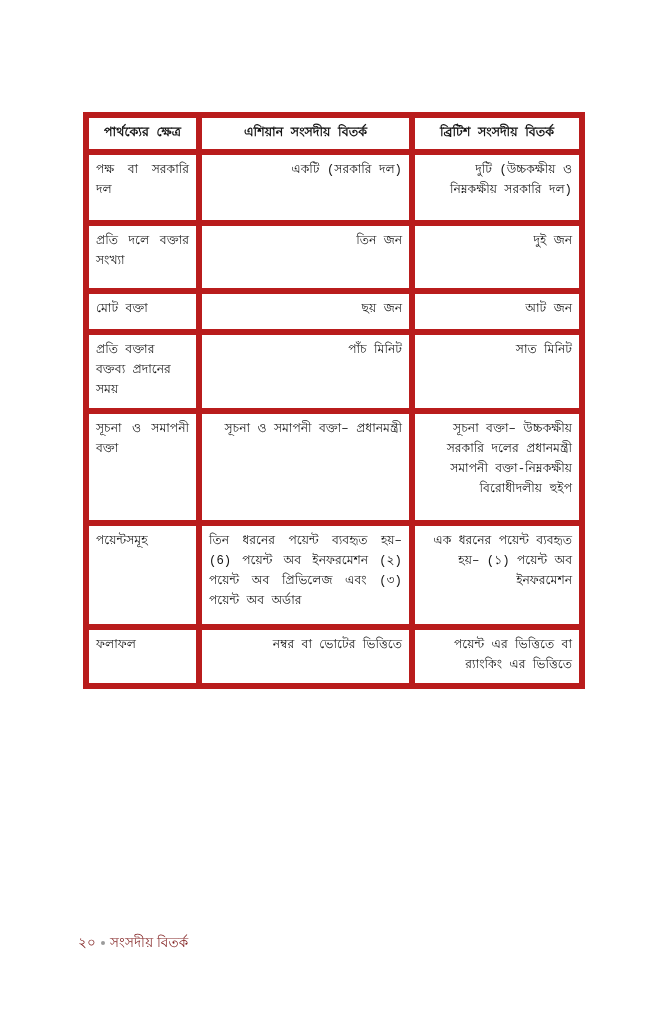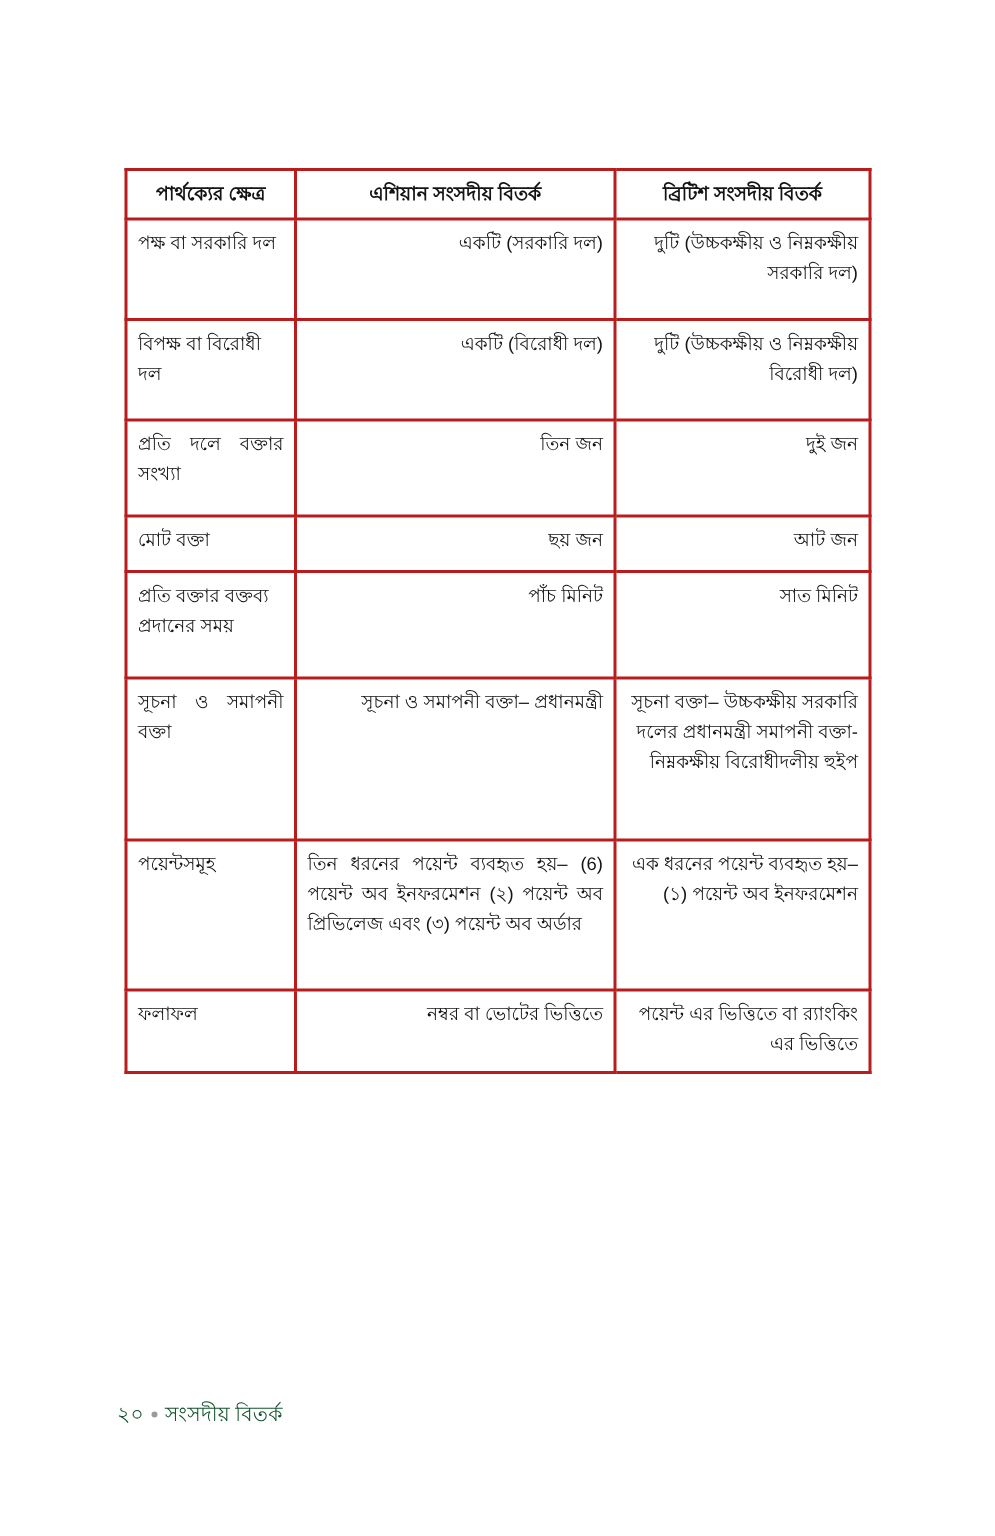--- a/index.html
+++ b/index.html
@@ -39,26 +39,26 @@
     table-layout: fixed;
     background: #ffffff;
   }
 
   table.cmp col.c1 { width: 113px; }
   table.cmp col.c2 { width: 213px; }
   table.cmp col.c3 { width: 170px; }
 
   table.cmp th,
   table.cmp td {
-    border: 2px solid #b91c1c;
+    border: 6px solid #b91c1c;
     vertical-align: top;
     padding: 6px 7px 7px 7px;
     font-size: 12.3px;
     line-height: 1.62;
-    font-family: Liberation Sans, sans-serif;
+    font-family: Liberation Mono, monospace;
     word-wrap: break-word;
     overflow-wrap: break-word;
   }
 
   table.cmp thead th {
     text-align: center;
     font-weight: bold;
     padding-top: 5px;
     padding-bottom: 6px;
     vertical-align: middle;
@@ -86,21 +86,21 @@
   tr.r8 td { height: 40px; }
   tr.r9 td { height: 85px; }
   tr.r10 td { height: 34px; }
 
   
   #footer {
     position: absolute;
     left: 78px;
     top: 932px;
     font-size: 13.5px;
-    color: #14532d;
+    color: #7f1d1d;
     letter-spacing: 0.2px;
     font-family: "Liberation Serif", "DejaVu Serif", serif;
     white-space: nowrap;
   }
   #footer .pg { margin-right: 4px; }
   #footer .dot {
     display: inline-block;
     width: 4px;
     height: 4px;
     border-radius: 50%;
@@ -126,25 +126,20 @@
           <th>পার্থক্যের ক্ষেত্র</th>
           <th>এশিয়ান সংসদীয় বিতর্ক</th>
           <th>ব্রিটিশ সংসদীয় বিতর্ক</th>
         </tr>
       </thead>
       <tbody>
         <tr class="r0">
           <td class="col1 just">পক্ষ বা সরকারি দল</td>
           <td class="col2 plain">একটি (সরকারি দল)</td>
           <td class="col3">দুটি (উচ্চকক্ষীয় ও নিম্নকক্ষীয় সরকারি দল)</td>
-        </tr>
-        <tr class="r1">
-          <td class="col1">বিপক্ষ বা বিরোধী দল</td>
-          <td class="col2 plain">একটি (বিরোধী দল)</td>
-          <td class="col3">দুটি (উচ্চকক্ষীয় ও নিম্নকক্ষীয় বিরোধী দল)</td>
         </tr>
         <tr class="r2">
           <td class="col1 just">প্রতি দলে বক্তার সংখ্যা</td>
           <td class="col2 plain">তিন জন</td>
           <td class="col3">দুই জন</td>
         </tr>
         <tr class="r3">
           <td class="col1">মোট বক্তা</td>
           <td class="col2 plain">ছয় জন</td>
           <td class="col3">আট জন</td>

